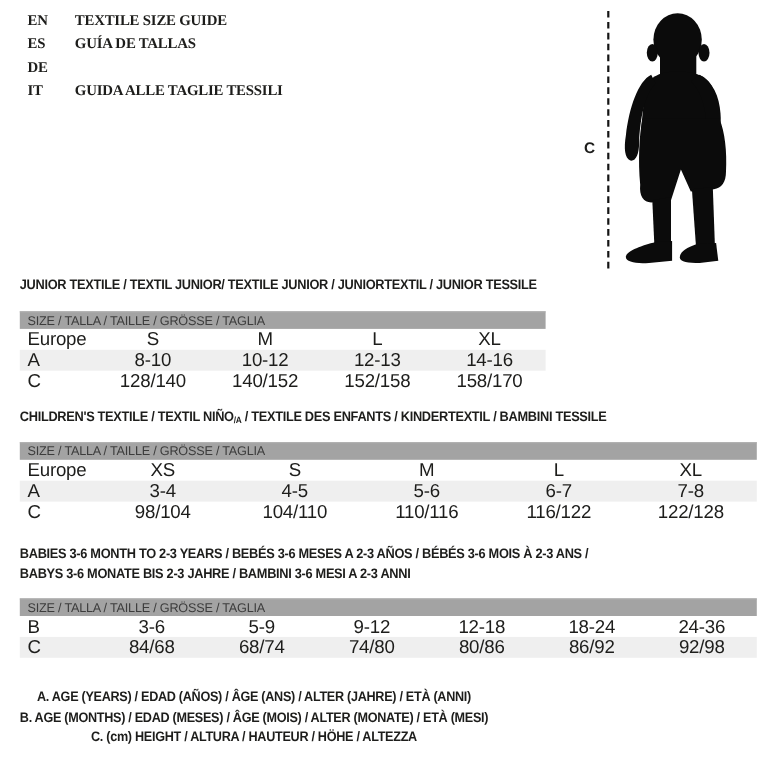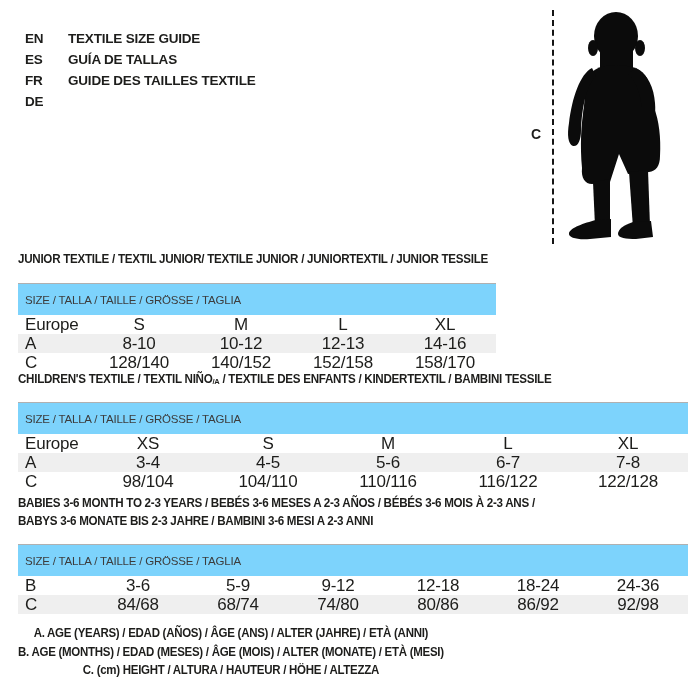--- a/index.html
+++ b/index.html
@@ -7,39 +7,39 @@
   body {
     background:#ffffff;
     font-family:"Liberation Sans", sans-serif;
     color:#1d1d1b;
     position:relative;
     overflow:hidden;
   }
   .page { position:relative; width:700px; height:700px; background:#fff; }
 
   
-  .lang-block { position:absolute; left:25px; top:28px; }
+  .lang-block { position:absolute; left:25px; top:8px;font-family:Liberation Serif, serif; }
   .lang-row { display:flex; height:21px; align-items:center;
               font-weight:bold; font-size:13.5px; letter-spacing:-0.2px; white-space:nowrap; }
   .lang-code { width:43px; }
 
   
   .dash-line { position:absolute; left:552px; top:10px; height:234px; width:0;
                border-left:2.5px dashed #141414; }
   .height-c  { position:absolute; left:531px; top:126px; font-weight:bold; font-size:14px; }
   .toddler   { position:absolute; left:556px; top:8px; }
 
   
   .sec-title { position:absolute; font-weight:bold; font-size:12.5px; letter-spacing:-0.3px;
                white-space:nowrap; transform:scaleX(0.93); transform-origin:0 0; }
   .sub-a { font-size:0.65em; vertical-align:-0.18em; }
 
   
   .tbl { position:absolute; }
-  .size-bar { height:32px; background:#7dd3fc; border-top:1px solid #b0b0b0;
+  .size-bar { height:16px; background:#a3a3a3; border-top:1px solid #b0b0b0;
               display:flex; align-items:center; padding-left:7px;
               font-size:11.5px; color:#3c3c3c; letter-spacing:-0.2px; }
   .trow { display:grid; height:19px; align-items:center;
           font-size:17px; letter-spacing:-0.2px; }
   .trow.shaded { background:#efefef; }
   .cols4 { grid-template-columns:70px repeat(4,1fr); }
   .cols5 { grid-template-columns:70px repeat(5,1fr); }
   .cols6 { grid-template-columns:70px repeat(6,1fr); }
   .trow span { text-align:center; white-space:nowrap; }
   .trow .rlabel { text-align:left; padding-left:7px; }
@@ -57,25 +57,25 @@
   <div class="lang-block">
     <div class="lang-row">
       <span class="lang-code">EN</span>
       <span class="lang-label">TEXTILE SIZE GUIDE</span>
     </div>
     <div class="lang-row">
       <span class="lang-code">ES</span>
       <span class="lang-label">GUÍA DE TALLAS</span>
     </div>
     <div class="lang-row">
-      <span class="lang-code">FR</span>
-      <span class="lang-label">GUIDE DES TAILLES TEXTILE</span>
+      <span class="lang-code">DE</span>
     </div>
     <div class="lang-row">
-      <span class="lang-code">DE</span>
+      <span class="lang-code">IT</span>
+      <span class="lang-label">GUIDA ALLE TAGLIE TESSILI</span>
     </div>
   </div>
 
   <span class="height-c">C</span>
   <div class="dash-line"></div>
   <svg class="toddler" width="112" height="236" viewBox="0 0 112 236" fill="#0b0b0b" xmlns="http://www.w3.org/2000/svg">
     <ellipse cx="60" cy="28" rx="22" ry="24"></ellipse>
     <ellipse cx="37" cy="40" rx="5" ry="8"></ellipse>
     <ellipse cx="84" cy="40" rx="5" ry="8"></ellipse>
     <rect x="44" y="42" width="33" height="22"></rect>

